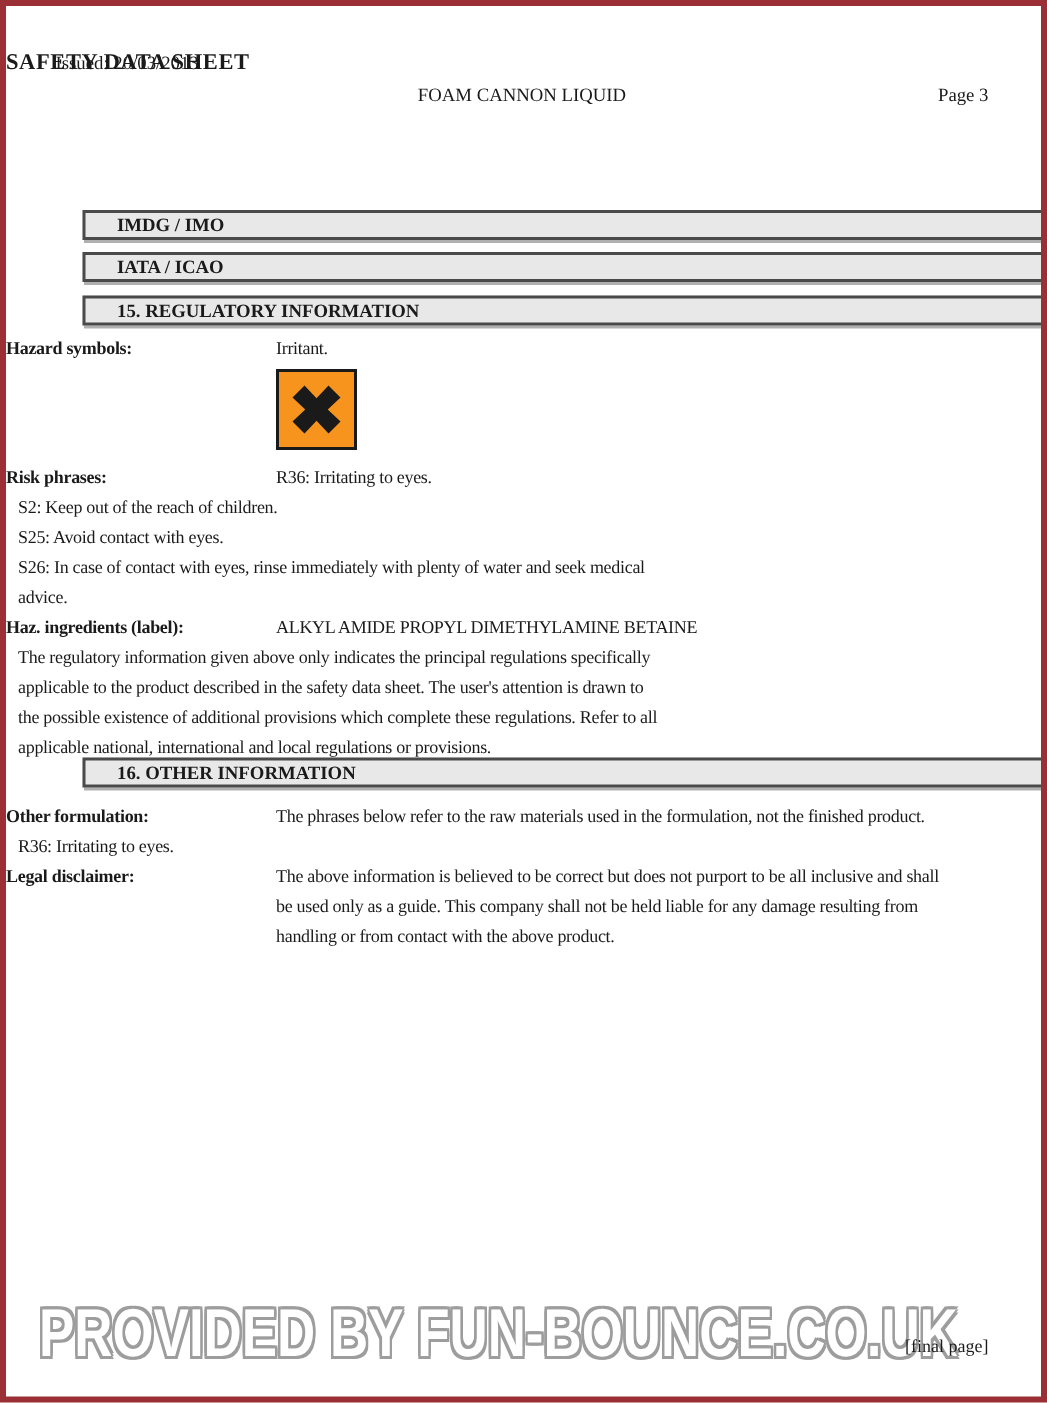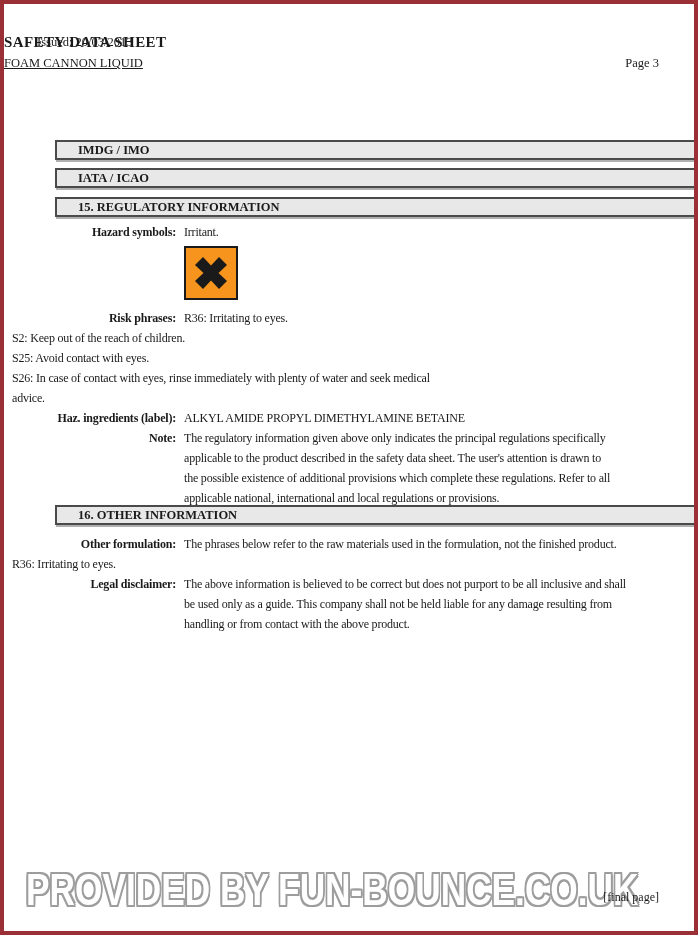--- a/index.html
+++ b/index.html
@@ -17,23 +17,22 @@
     position: absolute; left: 33px; top: 31px;
     font-size: 12.5px;
   }
   .doc-title {
     position: absolute; left: 0; right: 0; top: 30px;
     text-align: left;
     font-size: 15px; font-weight: bold; letter-spacing: .4px;
   }
   .doc-subtitle {
     position: absolute; left: 0; right: 2px; top: 52px;
-    text-align: left;
+    text-align: center;
     font-size: 12.5px;
-    text-decoration: underline;
   }
   .page-num {
     position: absolute; right: 35px; top: 52px;
     font-size: 12.5px;
   }
   
   .bar {
     position: absolute; left: 10px; width: 674px; height: 20px;
     box-sizing: border-box;
     background: #e8e8e8;
@@ -48,21 +47,21 @@
   .bar-iata  { top: 164px; }
   .bar-15    { top: 193px; }
   .bar-16    { top: 501px; }
   
   .content { position: absolute; left: 0; width: 698px; }
   .content-15 { top: 218px; }
   .content-16 { top: 530px; }
   .row { display: flex; align-items: flex-start; }
   .row .label {
     width: 172px; flex: 0 0 172px;
-    text-align: right;
+    text-align: left;
     font-weight: bold;
     font-size: 12px; line-height: 20px;
     letter-spacing: -0.2px;
   }
   .row .value { flex: 1; padding-left: 8px; }
   .row .value .line {
     font-size: 12px; line-height: 20px; letter-spacing: -0.2px;
     white-space: nowrap;
   }
   
@@ -139,21 +138,20 @@
   </div>
 
   <div class="row">
     <div class="label">Haz. ingredients (label):</div>
     <div class="value">
       <div class="line">ALKYL AMIDE PROPYL DIMETHYLAMINE BETAINE</div>
     </div>
   </div>
 
   <div class="row">
-    <div class="label">Note:</div>
     <div class="value">
       <div class="line">The regulatory information given above only indicates the principal regulations specifically</div>
       <div class="line">applicable to the product described in the safety data sheet. The user's attention is drawn to</div>
       <div class="line">the possible existence of additional provisions which complete these regulations. Refer to all</div>
       <div class="line">applicable national, international and local regulations or provisions.</div>
     </div>
   </div>
 
 </div>
 

